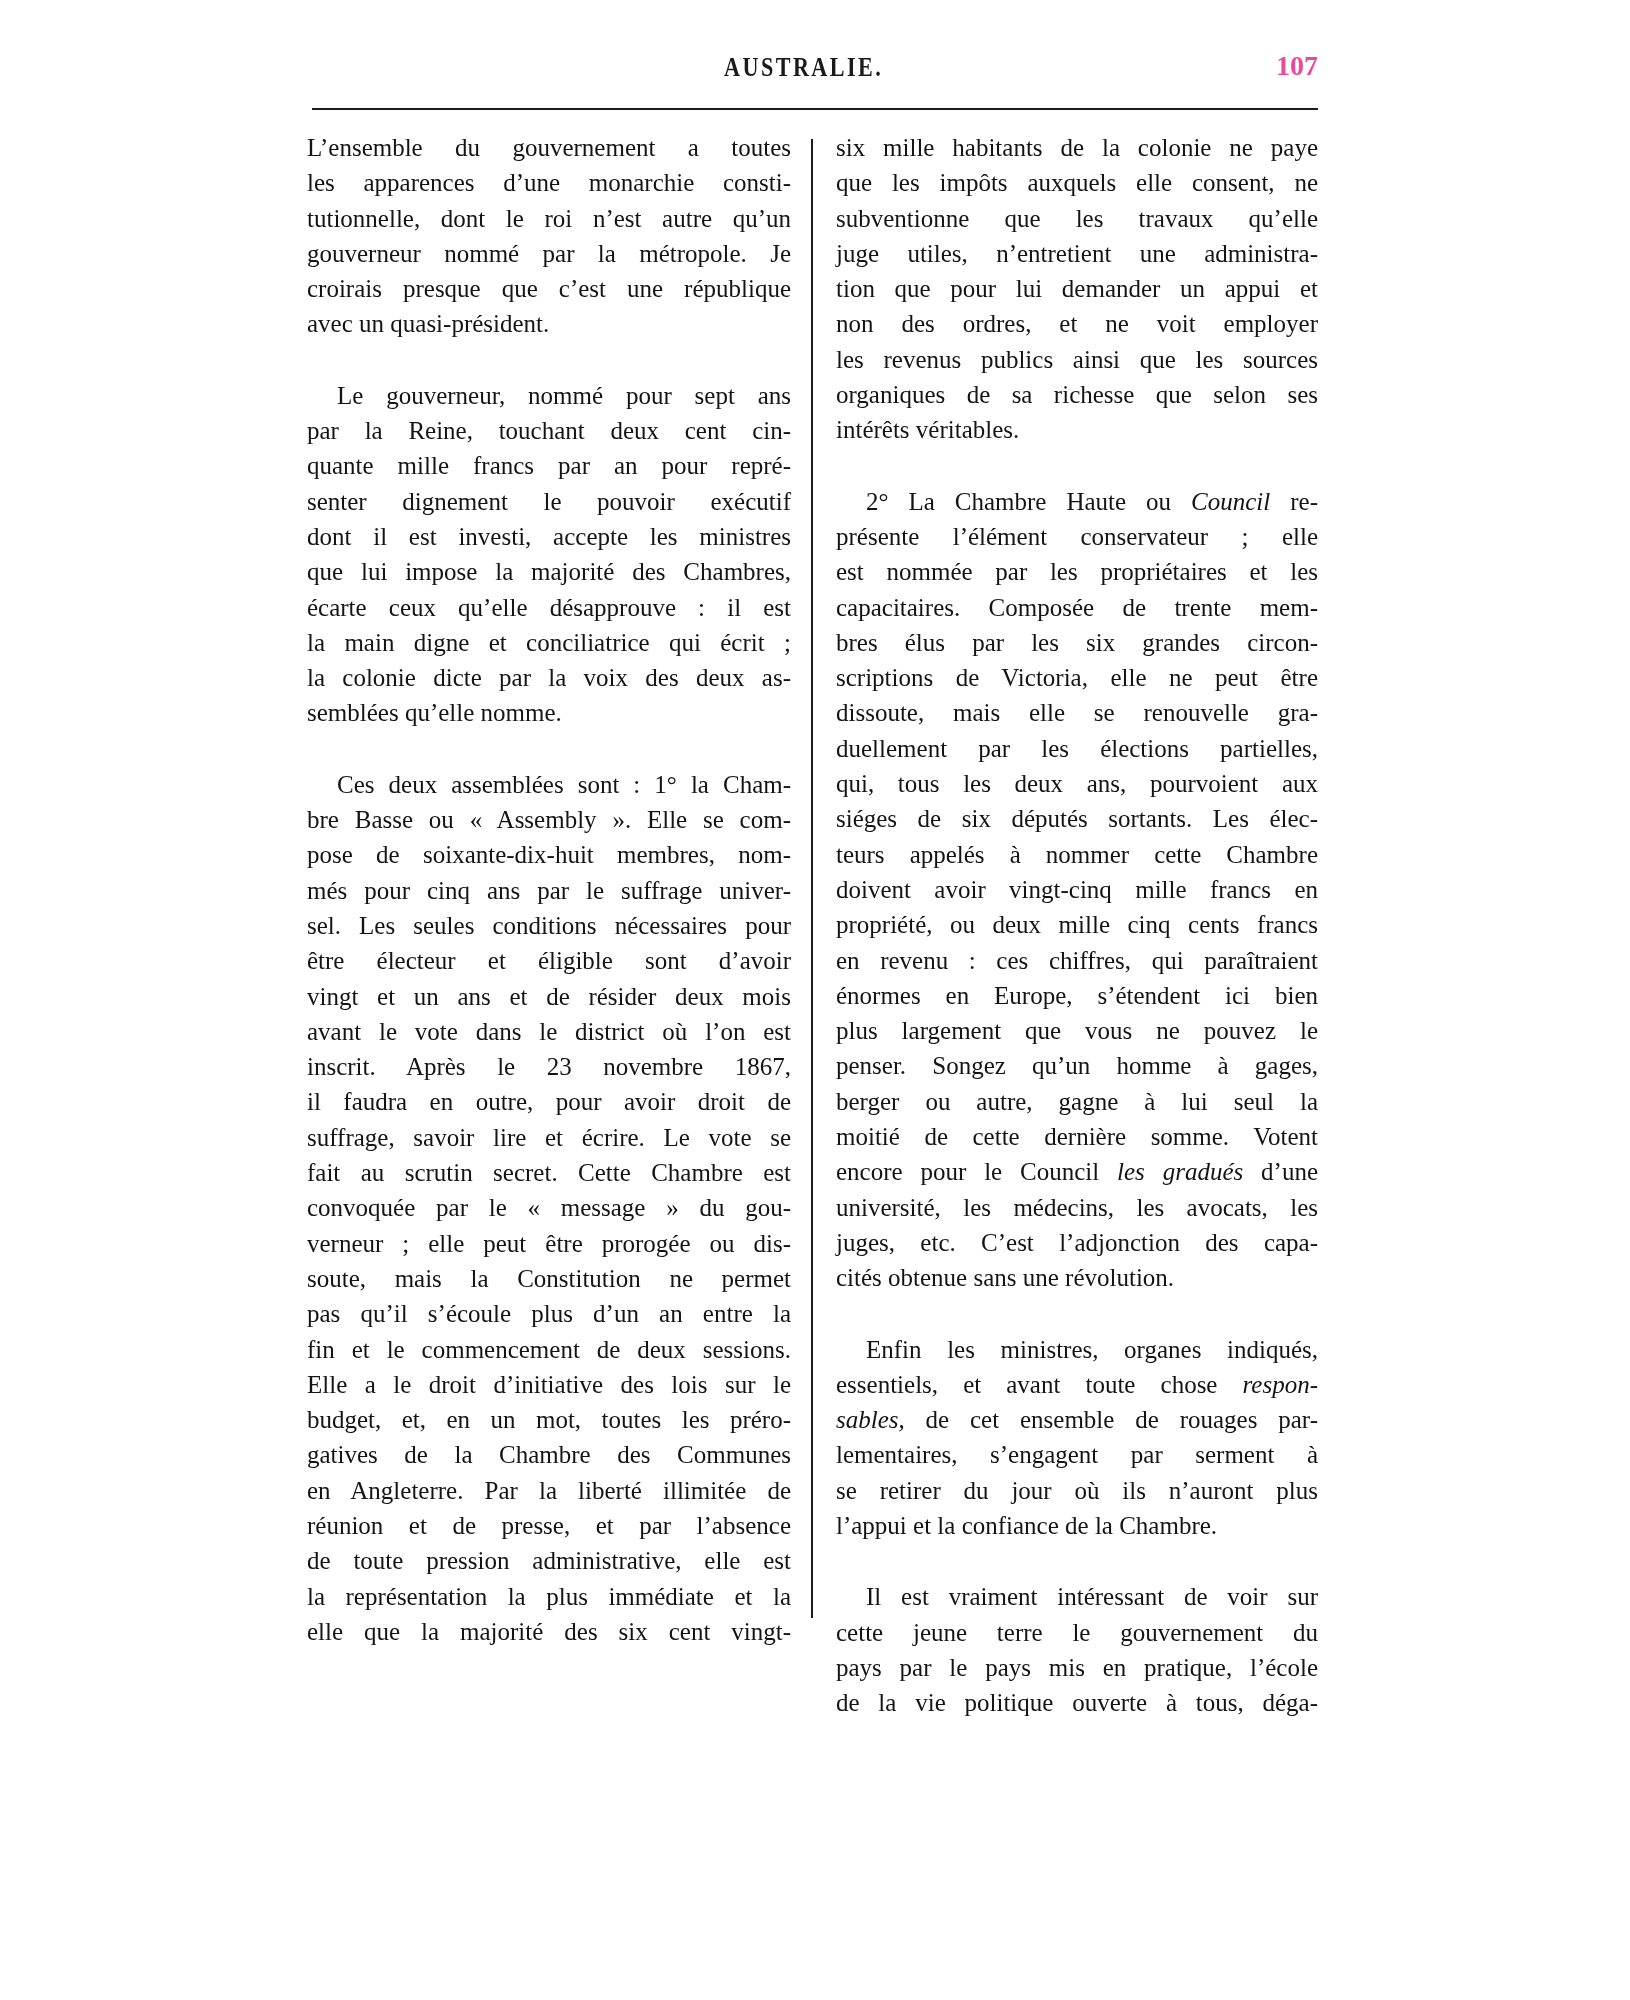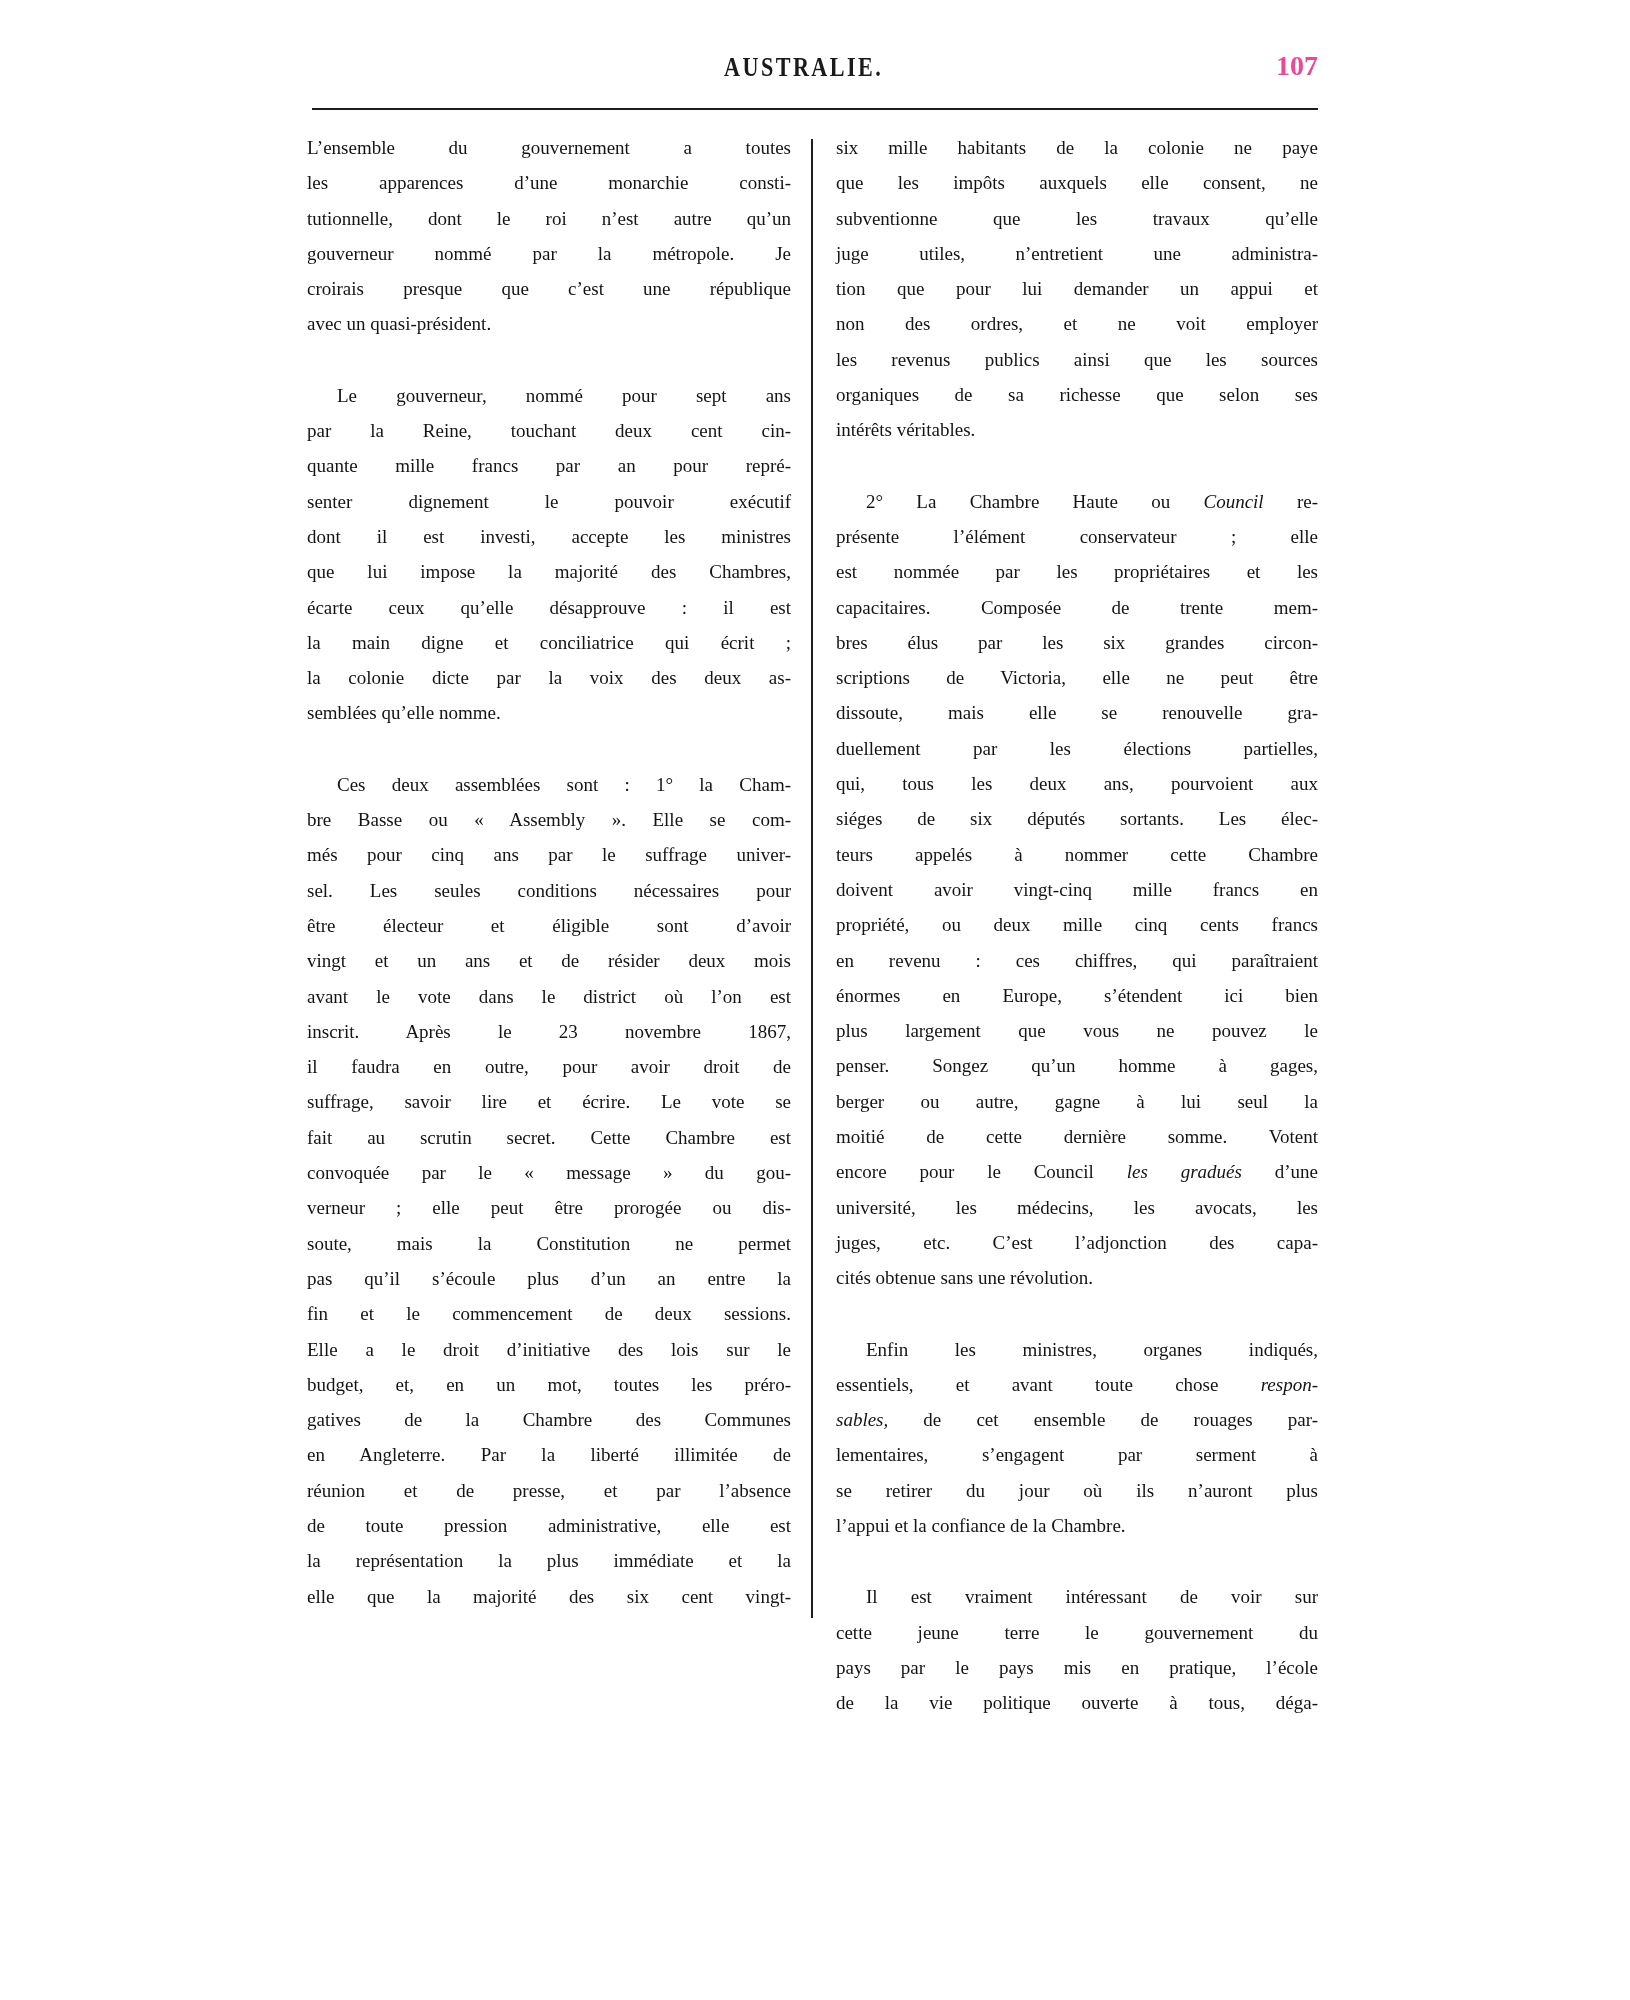--- a/index.html
+++ b/index.html
@@ -45,21 +45,21 @@
       position: absolute;
       left: 312px;
       top: 108px;
       width: 1006px;
       height: 0;
       border-top: 2.5px solid #1c1c1c;
     }
     .column {
       position: absolute;
       top: 130px;
-      font-size: 19px;
+      font-size: 25px;
       line-height: 35.3px;
     }
     .column .line {
       display: block;
       white-space: nowrap;
       text-align: justify;
       text-align-last: justify;
       height: 35.3px;
     }
     .column .line.last {
@@ -109,20 +109,21 @@
   <span class="line">quante mille francs par an pour repré-</span>
   <span class="line">senter dignement le pouvoir exécutif</span>
   <span class="line">dont il est investi, accepte les ministres</span>
   <span class="line">que lui impose la majorité des Chambres,</span>
   <span class="line">écarte ceux qu’elle désapprouve : il est</span>
   <span class="line">la main digne et conciliatrice qui écrit ;</span>
   <span class="line">la colonie dicte par la voix des deux as-</span>
   <span class="line last">semblées qu’elle nomme.</span>
   <span class="line indent">Ces deux assemblées sont : 1° la Cham-</span>
   <span class="line">bre Basse ou « Assembly ». Elle se com-</span>
+  <span class="line">pose de soixante-dix-huit membres, nom-</span>
   <span class="line">més pour cinq ans par le suffrage univer-</span>
   <span class="line">sel. Les seules conditions nécessaires pour</span>
   <span class="line">être électeur et éligible sont d’avoir</span>
   <span class="line">vingt et un ans et de résider deux mois</span>
   <span class="line">avant le vote dans le district où l’on est</span>
   <span class="line">inscrit. Après le 23 novembre 1867,</span>
   <span class="line">il faudra en outre, pour avoir droit de</span>
   <span class="line">suffrage, savoir lire et écrire. Le vote se</span>
   <span class="line">fait au scrutin secret. Cette Chambre est</span>
   <span class="line">convoquée par le « message » du gou-</span>

